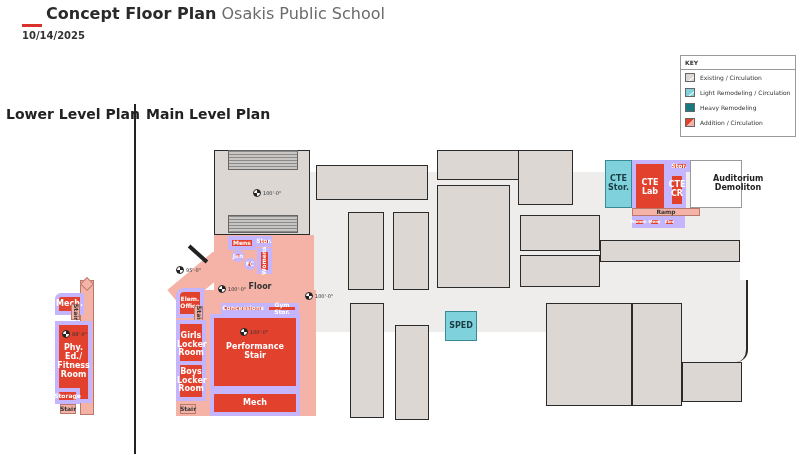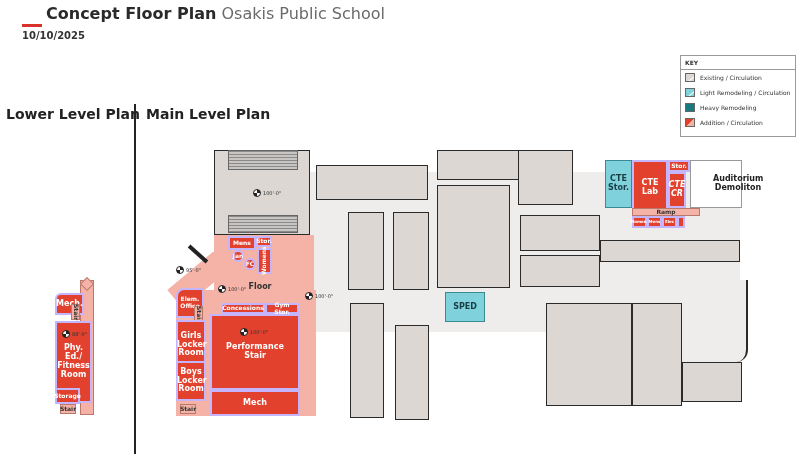--- a/index.html
+++ b/index.html
@@ -13,41 +13,41 @@
   .level-title { font-size:14px; font-weight:bold; color:#222; white-space:nowrap; }
   .divider { left:134px; top:104px; width:2px; height:350px; background:#222; }
 
   .key { left:680px; top:55px; width:114px; height:80px; border:1px solid #999; background:#fff; font-size:6px; color:#333; }
   .key .hd { font-weight:bold; font-size:6px; padding:3px 4px; border-bottom:1px solid #999; }
   .key .row { display:flex; align-items:center; height:15px; padding-left:4px; }
   .key .sw { width:10px; height:9px; margin-right:5px; border:1px solid #666; box-sizing:border-box; position:relative; overflow:hidden; }
   .key .sw i { position:absolute; left:-2px; top:4px; width:16px; height:1px; background:#fff; transform:rotate(-40deg); }
 
   .room { position:absolute; box-sizing:border-box; display:flex; align-items:center; justify-content:center; text-align:center; font-weight:bold; line-height:1.1; }
-  .red { background:#e2412e; border:2px solid #c4b5fd; color:#fff; }
+  .red { background:#e2412e; border:4px solid #c4b5fd; color:#fff; }
   .pink { background:#f4b3a6; border:1px solid #b9786c; }
   .grey { background:#dcd7d3; border:1.5px solid #2a2a2a; }
   .corr { background:#efedeb; }
   .cyan { background:#7fd2dc; border:1px solid #3a8a94; color:#1a3c44; }
   .demo { background:#fff; border:1px solid #999; color:#222; }
   .t6 { font-size:6px; }
   .t8 { font-size:8px; }
   .bleach { position:absolute; background:repeating-linear-gradient(to bottom,#8a8a8a 0 1px,#c9c5c2 1px 3px); border:1px solid #666; box-sizing:border-box; }
   .marker { position:absolute; display:flex; align-items:center; font-size:5px; color:#333; white-space:nowrap; }
   .marker .dot { width:8px; height:8px; border-radius:50%; border:1px solid #222; background:conic-gradient(#222 0 25%, #fff 0 50%, #222 0 75%, #fff 0); margin-right:2px; box-sizing:border-box; }
 </style>
 </head>
 <body>
 
 <div class="abs title">
   <b>Concept Floor Plan</b>
   <span class="sub">Osakis Public School</span>
 </div>
 <div class="abs title-underline"></div>
-<div class="abs date">10/10/2025</div>
+<div class="abs date">10/14/2025</div>
 
 <div class="abs key">
   <div class="hd">KEY</div>
   <div class="row">
     <div class="sw" style="background:#dcd7d3">
         <i></i>
       </div>
     <span>Existing / Circulation</span>
   </div>
   <div class="row">
@@ -156,30 +156,30 @@
   <div class="room grey" style="left:520px; top:215px; width:80px; height:36px;"></div>
   <div class="room grey" style="left:520px; top:255px; width:80px; height:32px;"></div>
   <div class="room grey" style="left:350px; top:303px; width:34px; height:115px;"></div>
   <div class="room grey" style="left:395px; top:325px; width:34px; height:95px;"></div>
   <div class="room grey" style="left:600px; top:240px; width:140px; height:22px;"></div>
   <div class="room grey" style="left:546px; top:303px; width:86px; height:103px;"></div>
   <div class="room grey" style="left:632px; top:303px; width:50px; height:103px;"></div>
   <div class="room grey" style="left:682px; top:362px; width:60px; height:40px;"></div>
   <div class="room corr" style="left:682px; top:280px; width:66px; height:82px; border-right:2px solid #2a2a2a; border-radius:0 0 12px 0;"></div>
 
-  <div class="room cyan t8" style="left:445px; top:292px; width:40px; height:30px;">SPED</div>
+  <div class="room cyan t8" style="left:445px; top:311px; width:32px; height:30px;">SPED</div>
 
   <div class="room cyan t8" style="left:605px; top:160px; width:27px; height:48px;">
       <span style="width:48px;">CTE Stor.</span>
     </div>
   <div class="room red t8" style="left:632px; top:160px; width:36px; height:55px;">
       <span style="width:24px;">CTE Lab</span>
     </div>
   <div class="room red t6" style="left:668px; top:160px; width:22px; height:12px;">Stor.</div>
-  <div class="room red t8" style="left:668px; top:172px; width:18px; height:36px;font-style:italic;">
+  <div class="room red t8" style="left:668px; top:172px; width:18px; height:36px;">
       <span style="width:20px;">CTE CR</span>
     </div>
   <div class="room demo t8" style="left:690px; top:160px; width:52px; height:48px;">
       <span style="width:50px;padding-left:44px;">Auditorium Demoliton</span>
     </div>
   <div class="room pink t6" style="left:632px; top:208px; width:68px; height:8px; color:#333;">Ramp</div>
   <div class="room red t6" style="left:632px; top:216px; width:15px; height:12px; font-size:4px;">Womens</div>
   <div class="room red t6" style="left:647px; top:216px; width:15px; height:12px; font-size:4px;">Mens</div>
   <div class="room red t6" style="left:662px; top:216px; width:15px; height:12px; font-size:4px;">Elec</div>
   <div class="room red" style="left:677px; top:216px; width:8px; height:12px;"></div>

